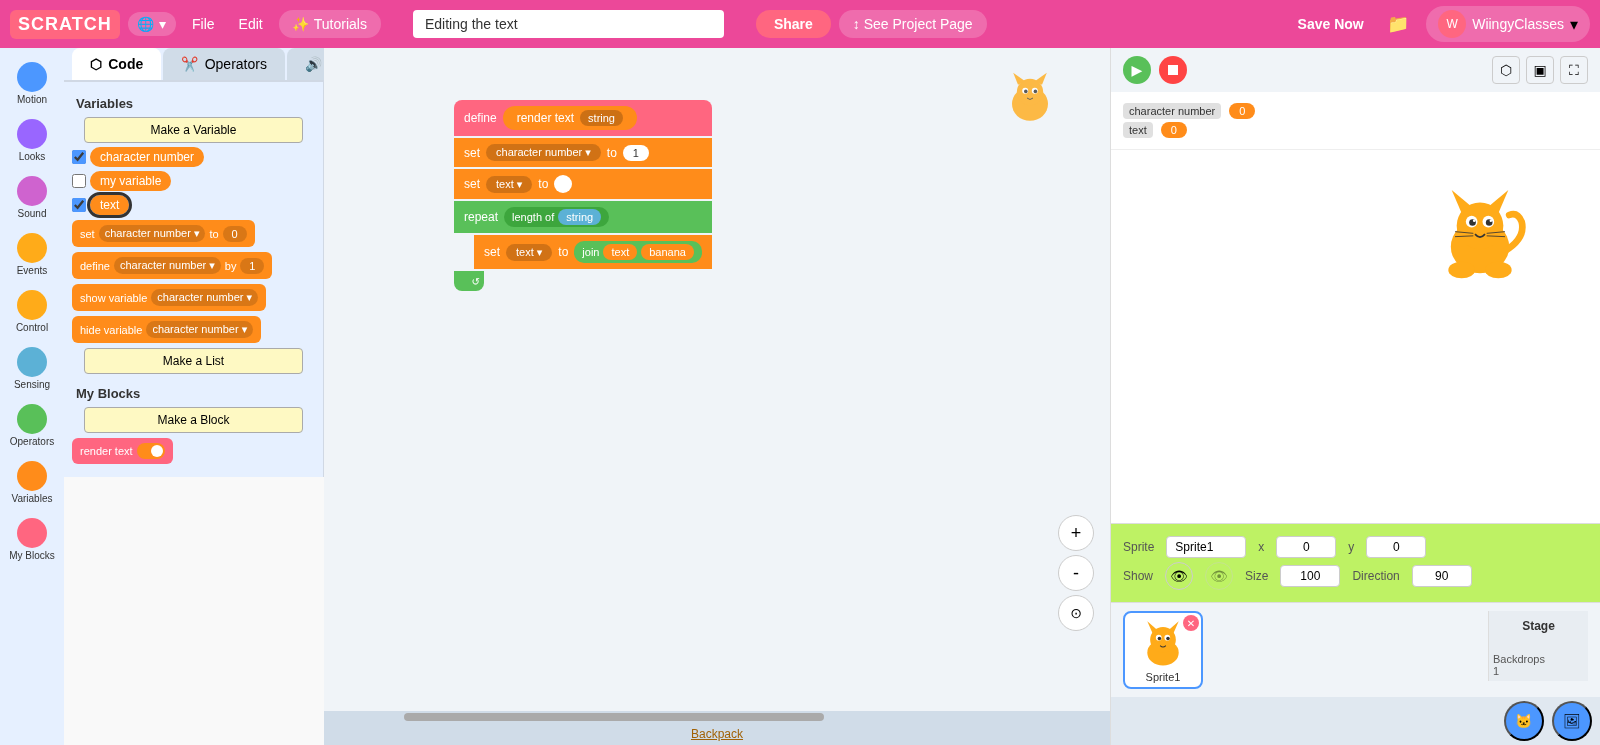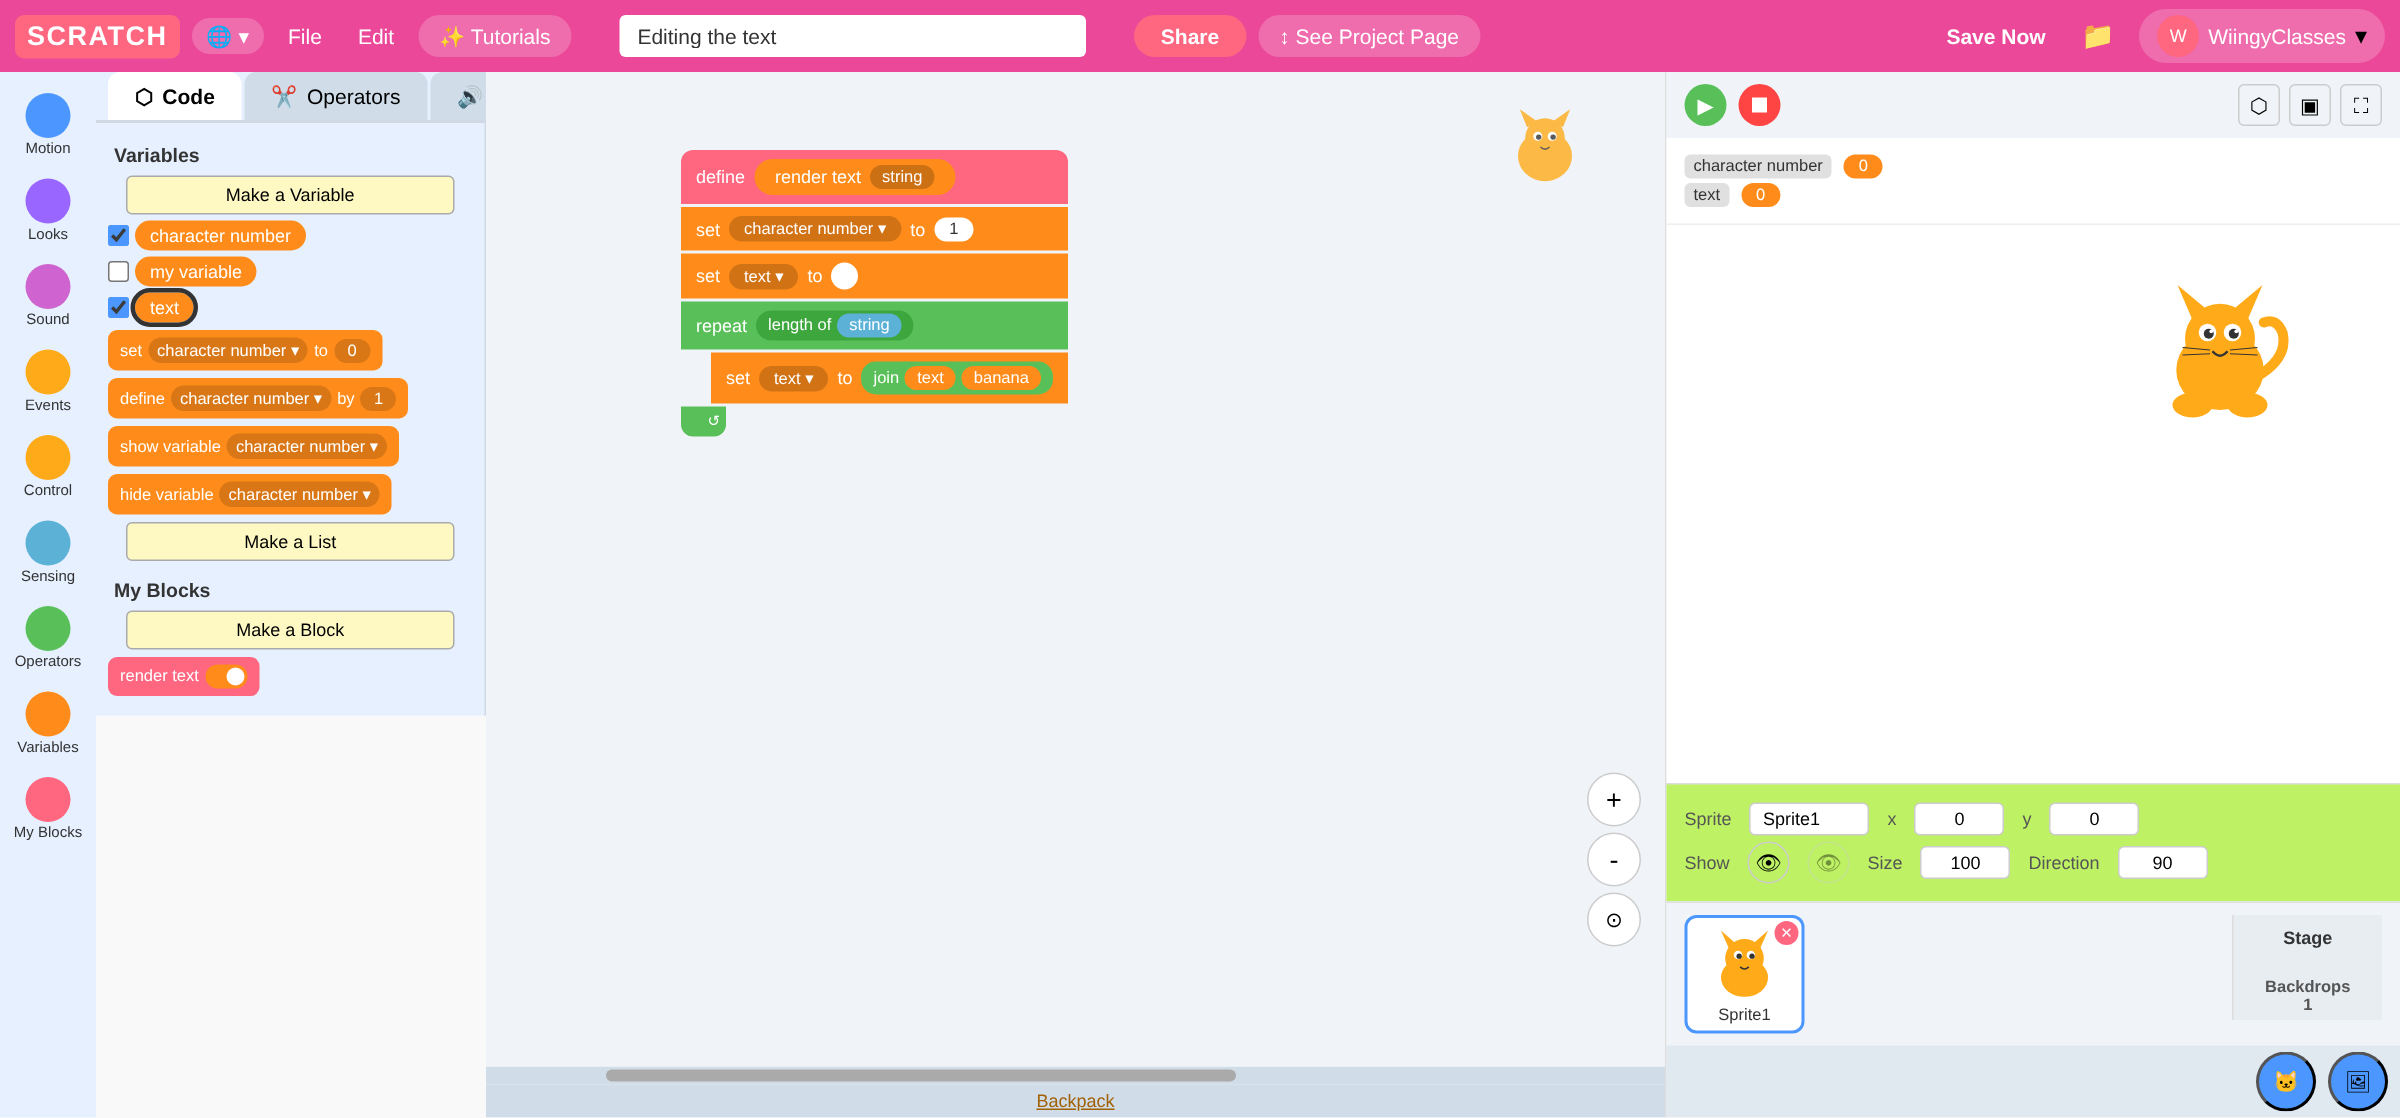--- a/index.html
+++ b/index.html
@@ -191,21 +191,21 @@
     .sprite-thumb { width: 60px; height: 50px; margin: 0 auto; }
     .sprite-name { font-size: 11px; color: #333; }
     .sprite-delete-btn {
       position: absolute; top: 2px; right: 2px; background: #FF6680; border: none; border-radius: 50%; width: 16px; height: 16px; color: white; font-size: 10px; cursor: pointer; display: flex; align-items: center; justify-content: center;
     }
     #stage-right {
       width: 100px; background: #e8edf2; display: flex; flex-direction: column; border-left: 1px solid #ddd;
     }
     .stage-label { font-size: 12px; text-align: center; padding: 8px 4px; font-weight: bold; color: #333; }
     .stage-thumb { background: #ccc; flex: 1; margin: 4px; border-radius: 4px; }
-    .backdrops-label { font-size: 11px; text-align: center; color: #555; padding: 4px; font-weight: bold; }
+    .backdrops-label { font-size: 11px; text-align: left; color: #555; padding: 4px; }
 
     
     .bottom-btns {
       display: flex; gap: 8px; justify-content: flex-end; padding: 4px 8px; background: #e0e8f0;
     }
     .cat-badge-btn {
       width: 40px; height: 40px; background: #4C97FF; border-radius: 50%; display: flex; align-items: center; justify-content: center; cursor: pointer; font-size: 20px;
     }
 
     

